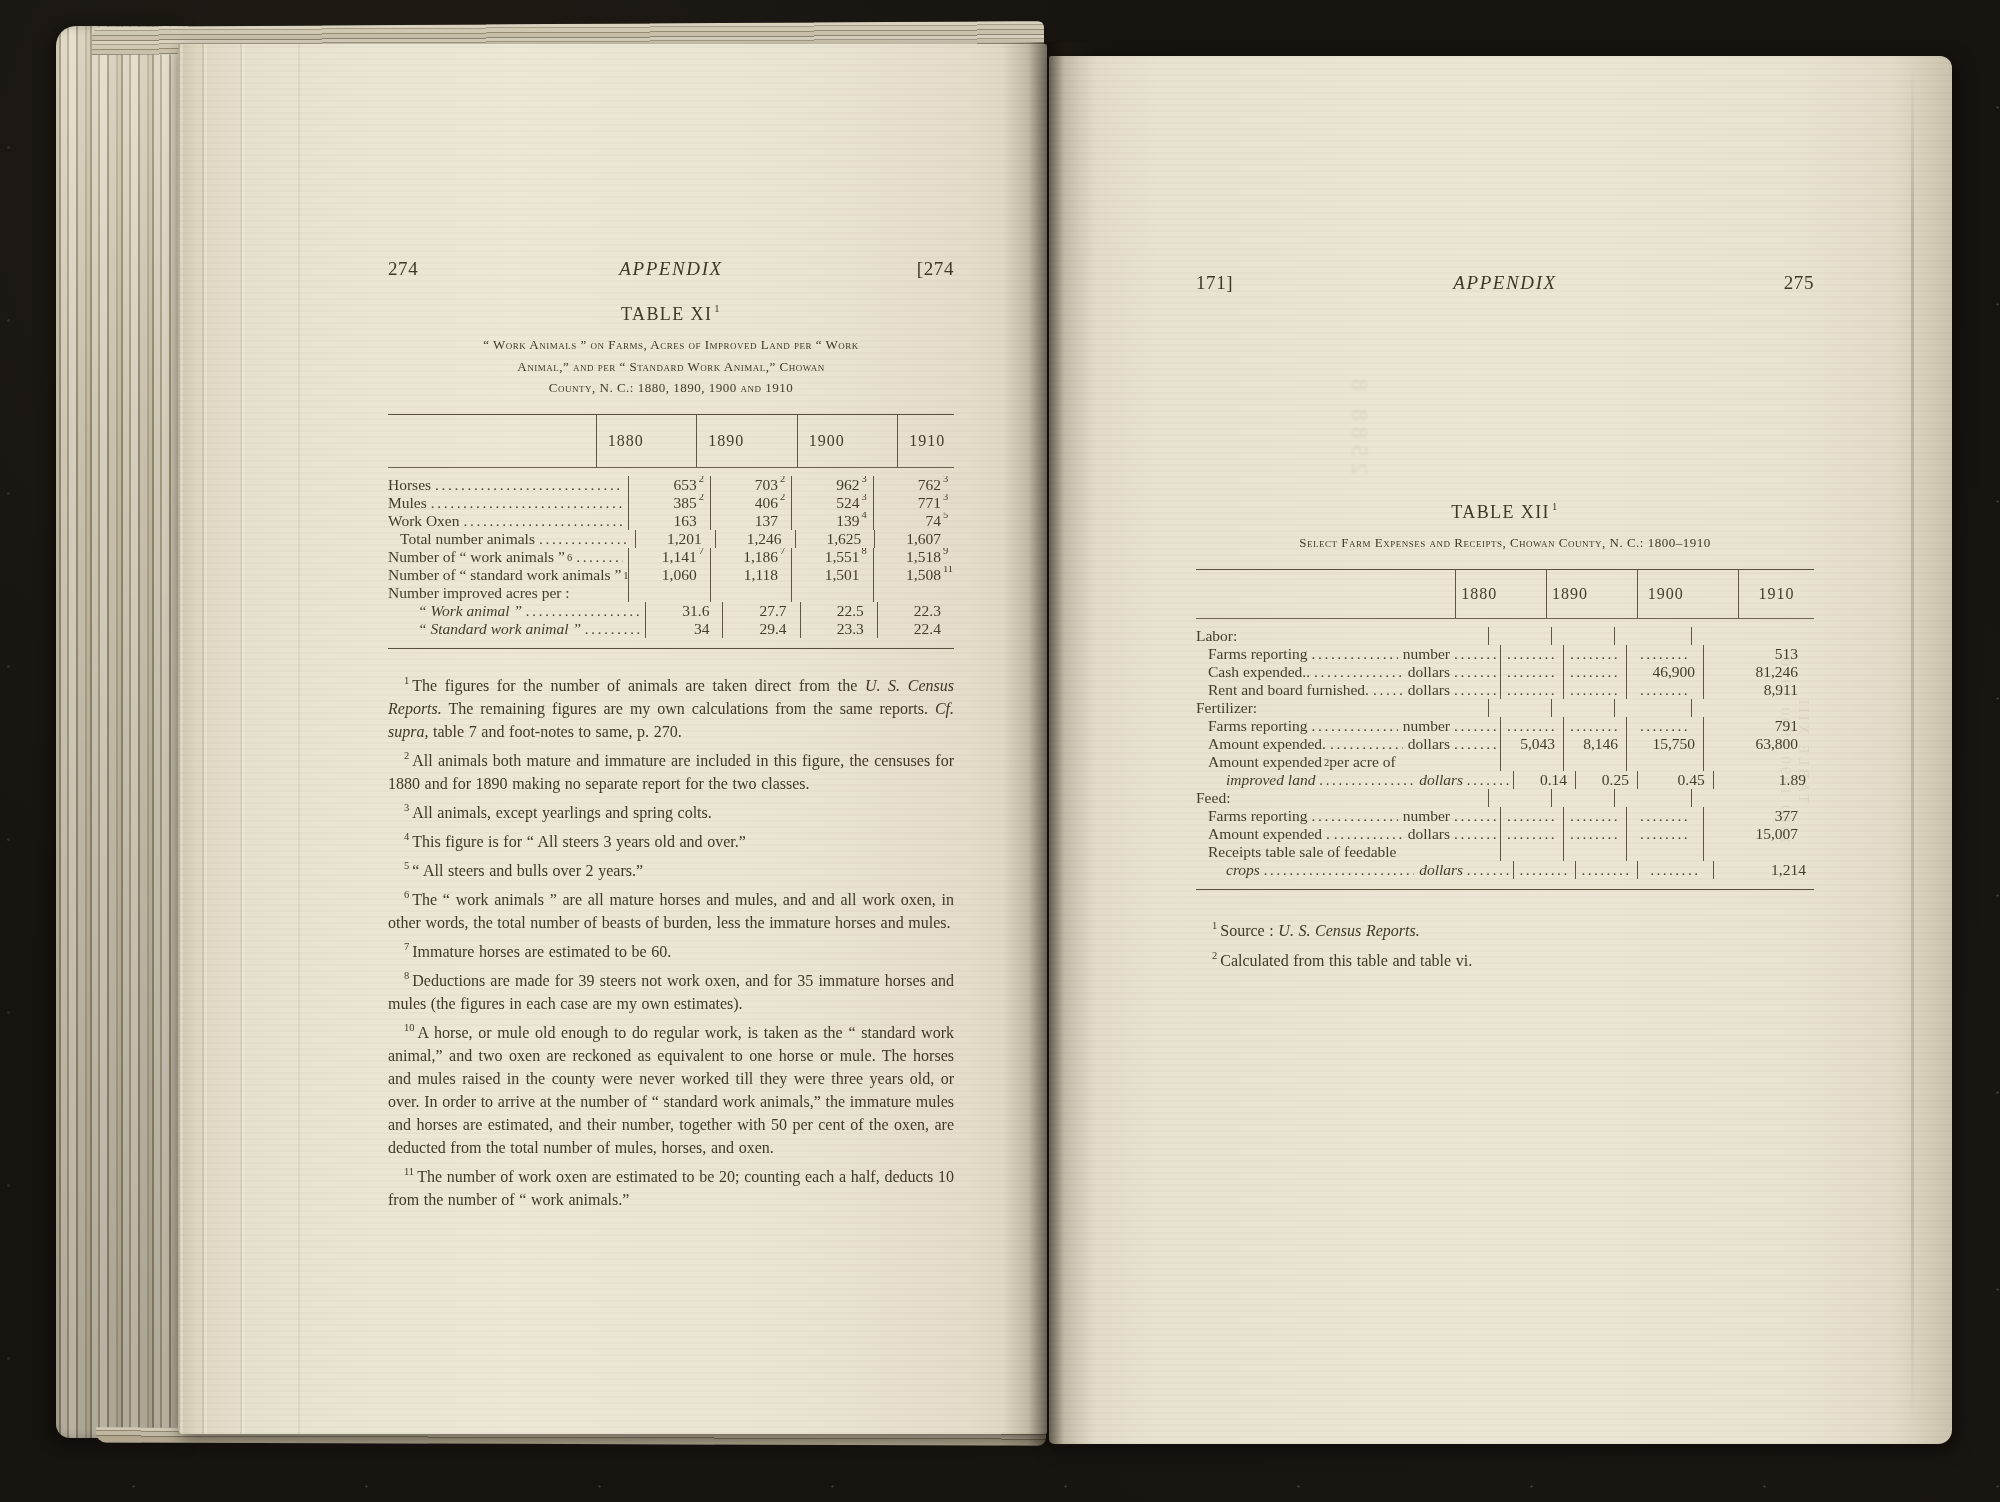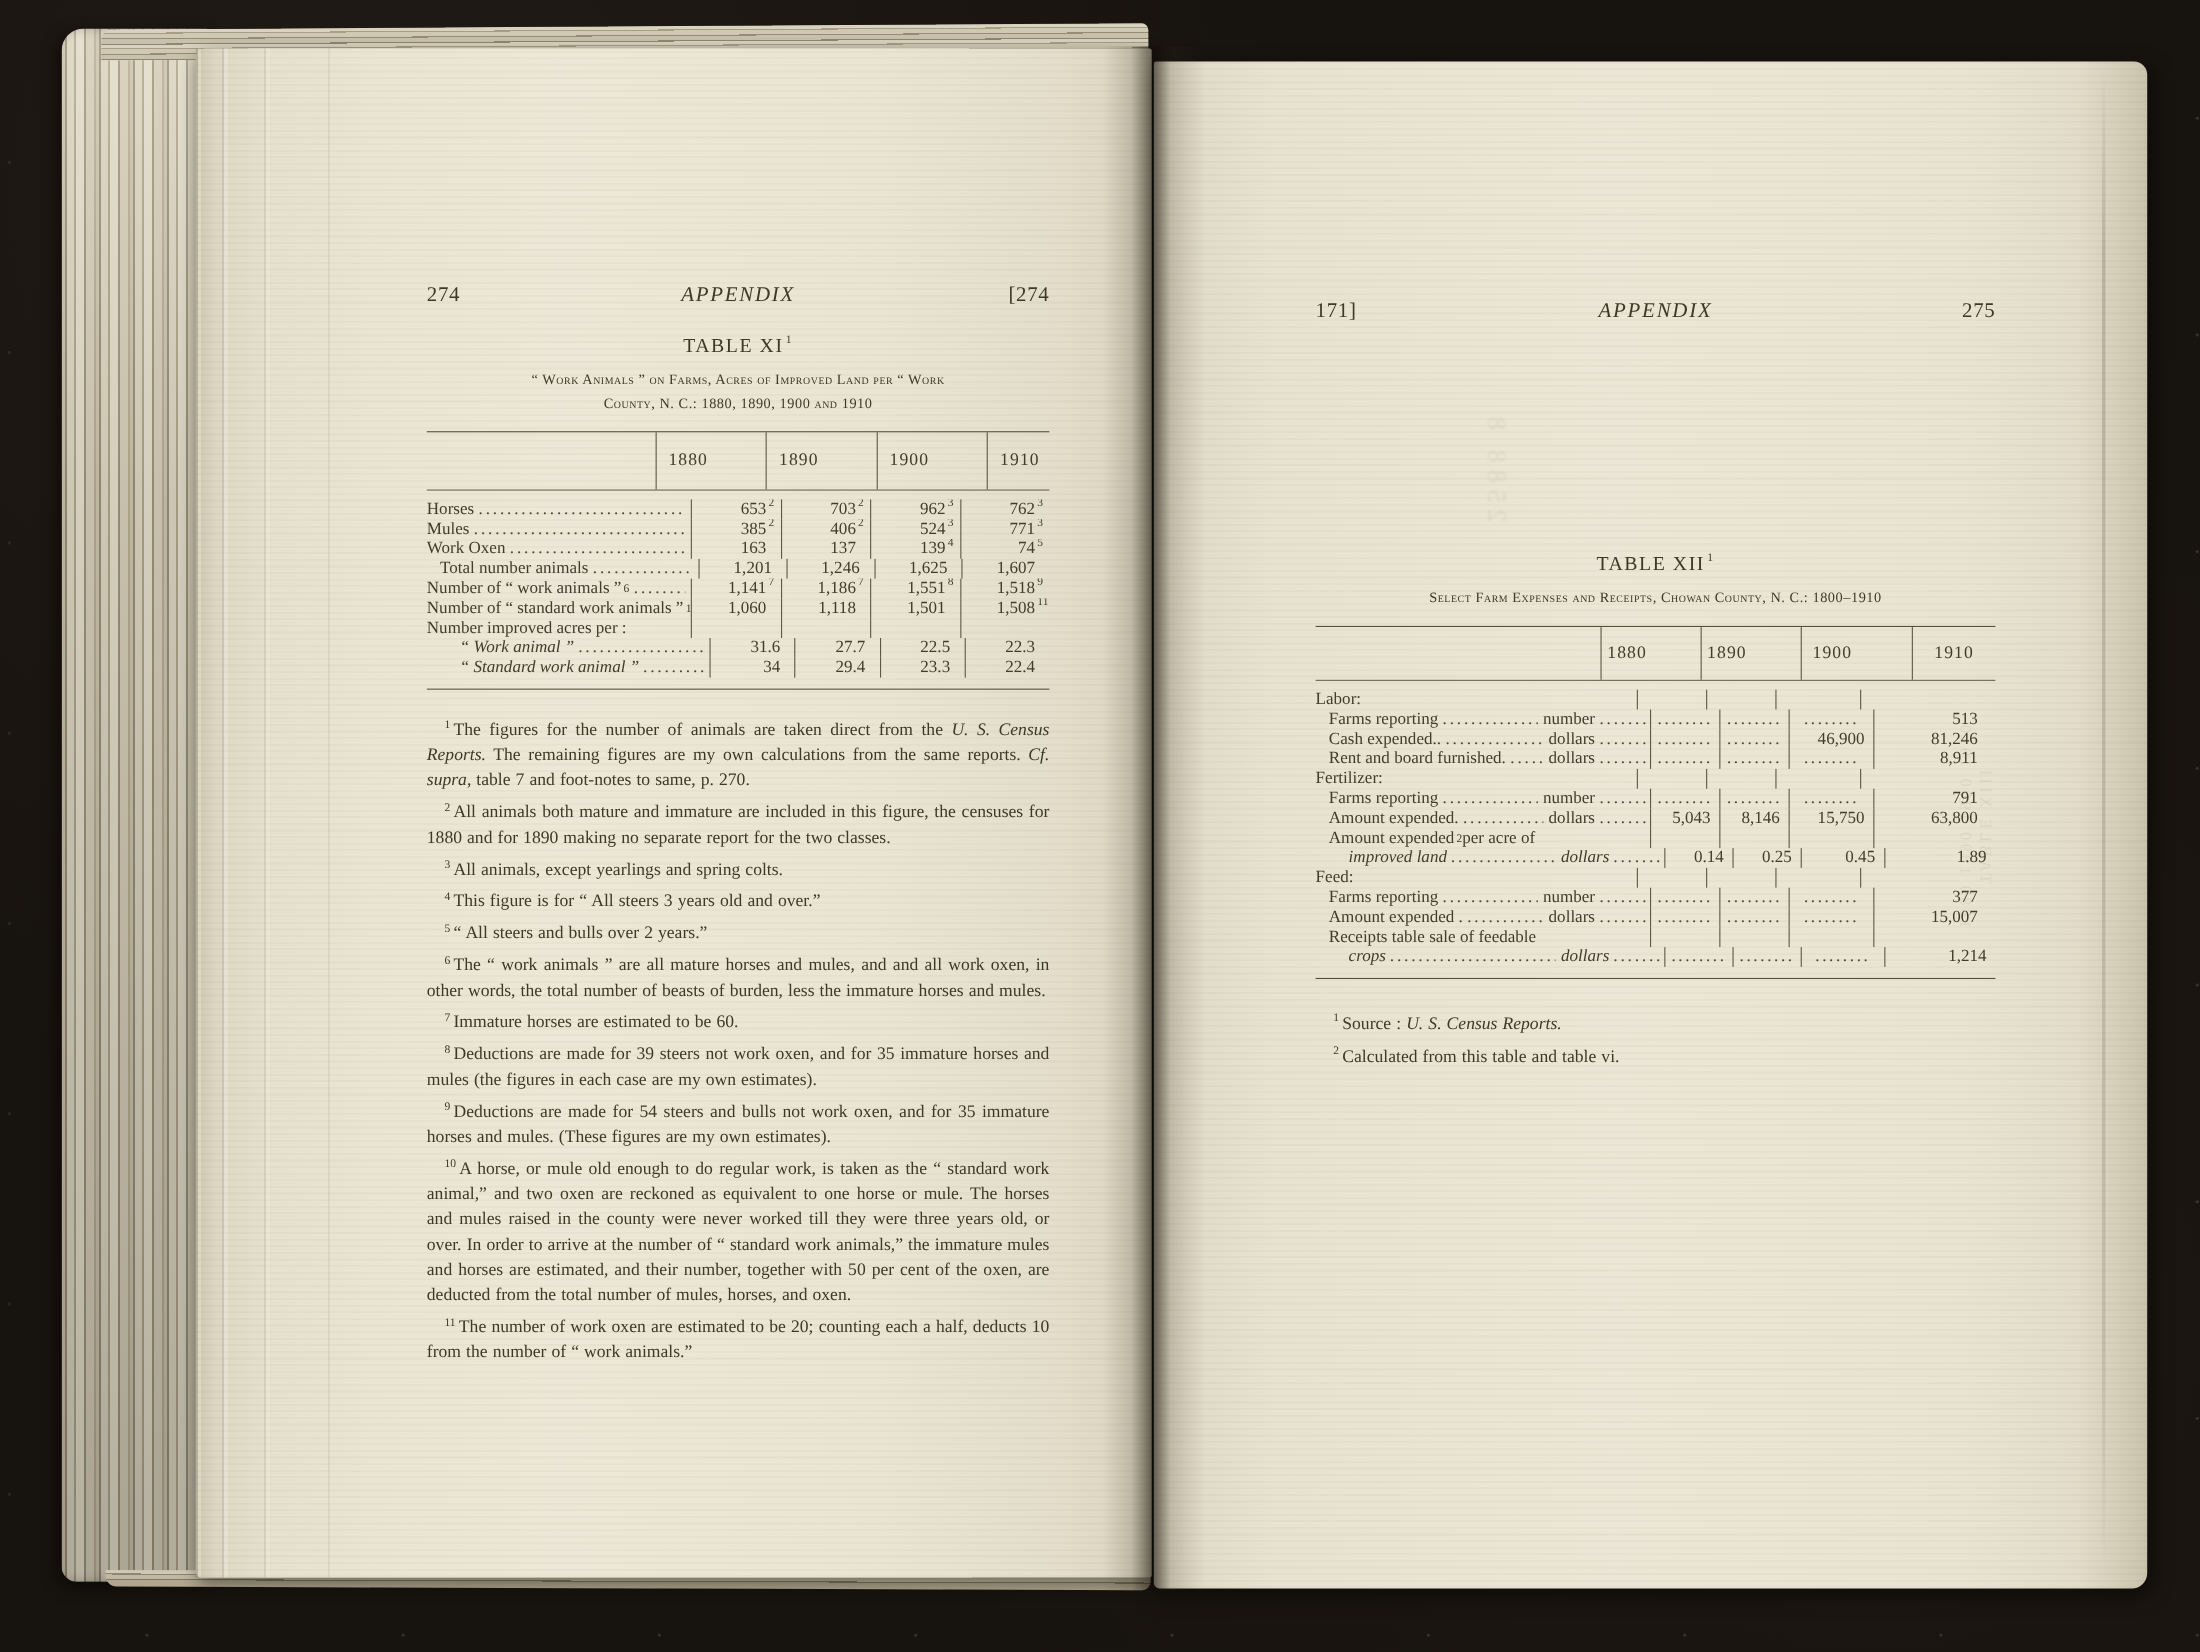--- a/index.html
+++ b/index.html
@@ -168,20 +168,21 @@
     <div class="pg-head">
       <span class="hl">274</span>
       <span class="hc">APPENDIX</span>
       <span class="hr">[274</span>
     </div>
     <div class="t-title">
       <span>TABLE XI</span><sup class="tsup">1</sup>
     </div>
     <div class="t-caption">
       <div>“ Work Animals ” on Farms, Acres of Improved Land per “ Work</div>
+      <div>Animal,” and per “ Standard Work Animal,” Chowan</div>
       <div>County, N. C.: 1880, 1890, 1900 and 1910</div>
     </div>
     <div class="xtable t11" id="table11">
         <div class="trow thead">
           <div class="tlabel"></div>
           <div class="tval c1">1880</div>
           <div class="tval c2">1890</div>
           <div class="tval c3">1900</div>
           <div class="tval c4">1910</div>
         </div>
@@ -376,21 +377,20 @@
       </div>
     <div class="fns" id="fns-left">
         <p class="fn"><sup class="fnm">1</sup><span>The figures for the number of animals are taken direct from the </span><em>U. S. Census Reports.</em><span>  The remaining figures are my own calculations from the same reports.  </span><em>Cf. supra</em><span>, table 7 and foot-notes to same, p. 270.</span></p>
         <p class="fn"><sup class="fnm">2</sup><span>All animals both mature and immature are included in this figure, the censuses for 1880 and for 1890 making no separate report for the two classes.</span></p>
         <p class="fn"><sup class="fnm">3</sup><span>All animals, except yearlings and spring colts.</span></p>
         <p class="fn"><sup class="fnm">4</sup><span>This figure is for “ All steers 3 years old and over.”</span></p>
         <p class="fn"><sup class="fnm">5</sup><span>“ All steers and bulls over 2 years.”</span></p>
         <p class="fn"><sup class="fnm">6</sup><span>The “ work animals ” are all mature horses and mules, and and all work oxen, in other words, the total number of beasts of burden, less the immature horses and mules.</span></p>
         <p class="fn"><sup class="fnm">7</sup><span>Immature horses are estimated to be 60.</span></p>
         <p class="fn"><sup class="fnm">8</sup><span>Deductions are made for 39 steers not work oxen, and for 35 immature horses and mules (the figures in each case are my own estimates).</span></p>
-        <p class="fn"><sup class="fnm">9</sup><span>Deductions are made for 54 steers and bulls not work oxen, and for 35 immature horses and mules.  (These figures are my own estimates).</span></p>
         <p class="fn"><sup class="fnm">10</sup><span>A horse, or mule old enough to do regular work, is taken as the “ standard work animal,” and two oxen are reckoned as equivalent to one horse or mule.  The horses and mules raised in the county were never worked till they were three years old, or over.  In order to arrive at the number of “ standard work animals,” the immature mules and horses are estimated, and their number, together with 50 per cent of the oxen, are deducted from the total number of mules, horses, and oxen.</span></p>
         <p class="fn"><sup class="fnm">11</sup><span>The number of work oxen are estimated to be 20;  counting each a half, deducts 10 from the number of “ work animals.”</span></p>
       </div>
   </div>
 
   <div class="content content-right">
     <div class="pg-head">
       <span class="hl">171]</span>
       <span class="hc">APPENDIX</span>
       <span class="hr">275</span>

